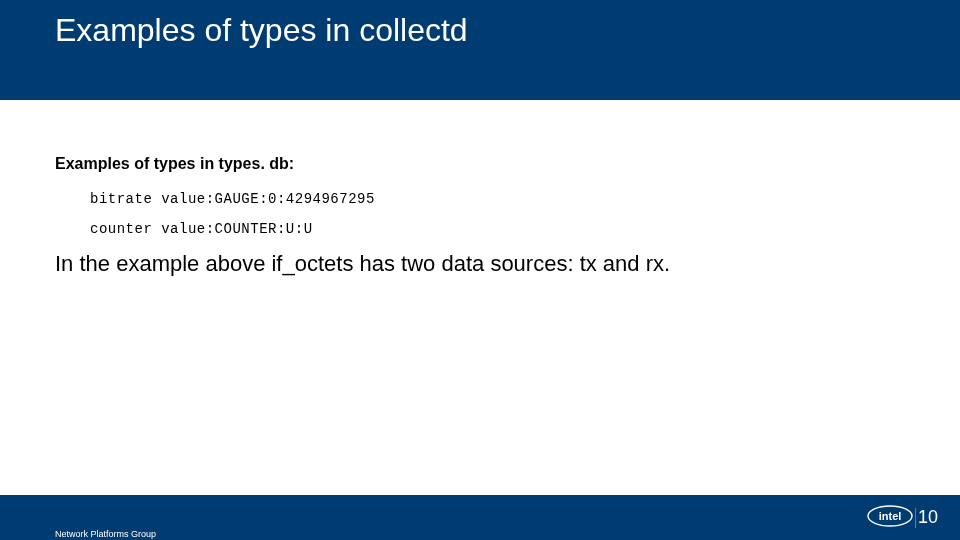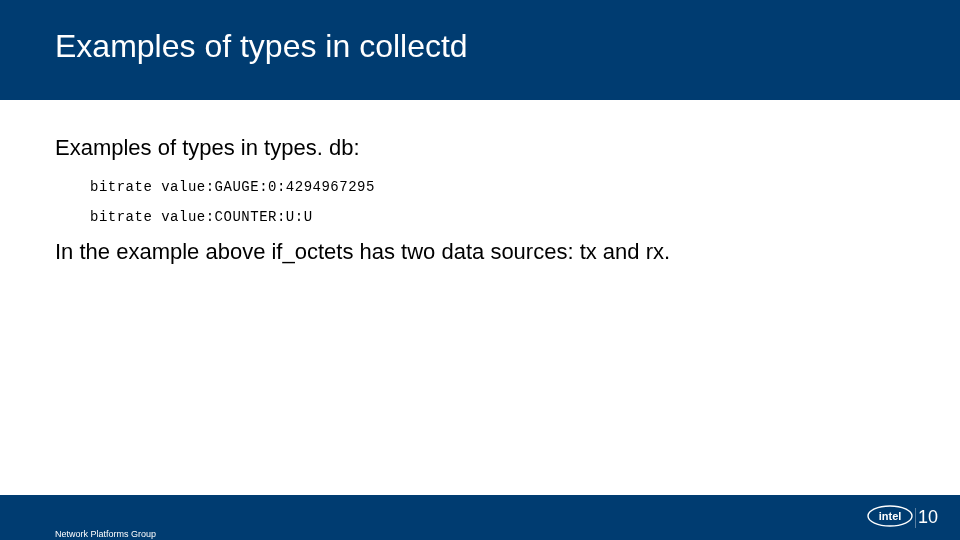--- a/index.html
+++ b/index.html
@@ -9,38 +9,39 @@
     height: 540px;
     background: #003c71;
     position: relative;
     overflow: hidden;
   }
   .title-band {
     position: absolute;
     top: 0; left: 0; right: 0;
     height: 100px;
     background: #003c71;
-    padding: 28px 55px 0 55px;
+    padding: 12px 55px 0 55px;
   }
   .title {
     color: #ffffff;
     font-size: 32px;
     font-weight: 400;
   }
   .body-area {
     position: absolute;
     top: 100px; left: 0; right: 0; bottom: 45px;
     background: #ffffff;
     padding: 35px 55px 0 55px;
     color: #000;
   }
   .subtitle {
-    font-size: 22px;
-    font-weight: 400;
+    font-size: 16px;
+    font-weight: 700;
     margin-bottom: 18px;
+    margin-top: 20px;
   }
   .code-line {
     font-family: "Courier New", Courier, monospace;
     font-size: 14px;
     margin-left: 35px;
     margin-bottom: 14px;
     letter-spacing: 0.5px;
   }
   .explain {
     font-size: 22px;
@@ -85,21 +86,21 @@
 
 <div class="slide">
 
   <div class="title-band">
     <h1 class="title">Examples of types in collectd</h1>
   </div>
 
   <div class="body-area">
     <div class="subtitle">Examples of types in types. db:</div>
     <div class="code-line">bitrate value:GAUGE:0:4294967295</div>
-    <div class="code-line">bitrate value:COUNTER:U:U</div>
+    <div class="code-line">counter value:COUNTER:U:U</div>
     <div class="explain">In the example above if_octets has two data sources: tx and rx.</div>
   </div>
 
   <div class="footer">
     <div class="footer-left">Network Platforms Group</div>
     <div class="footer-right">
       <span class="logo">
         <svg width="46" height="22" viewBox="0 0 46 22">
           <ellipse cx="23" cy="11" rx="22" ry="10" fill="none" stroke="#ffffff" stroke-width="1.4"></ellipse>
           <text x="23" y="15" text-anchor="middle" fill="#ffffff" font-family="Arial" font-size="11" font-weight="bold">intel</text>

